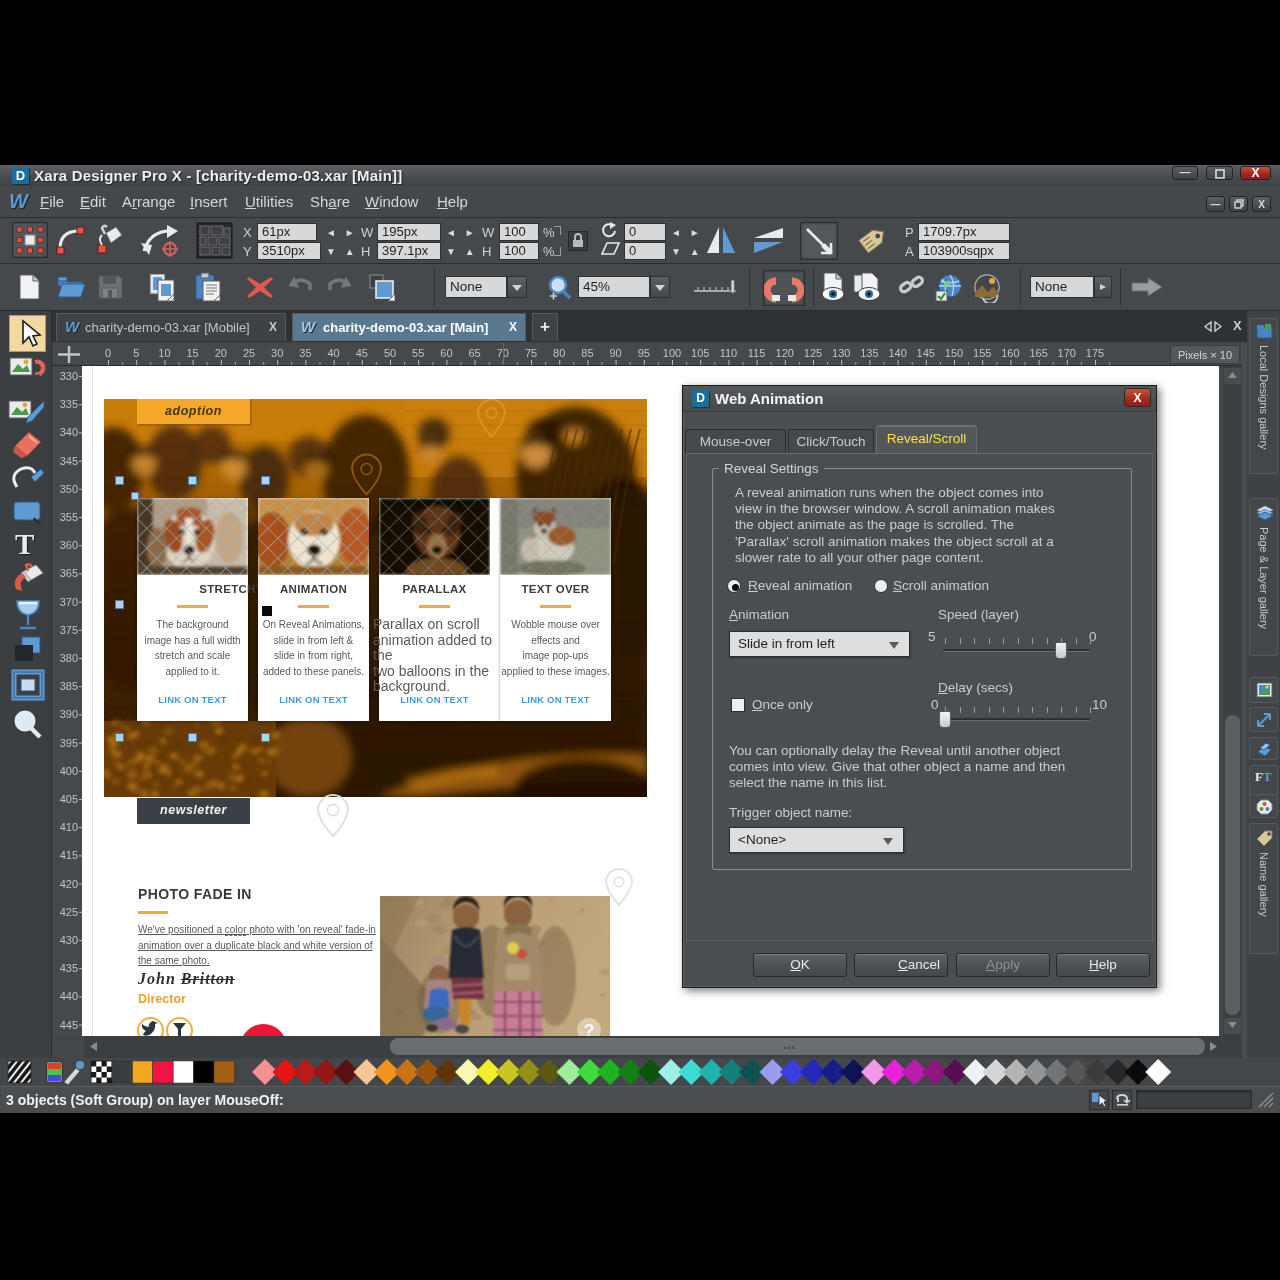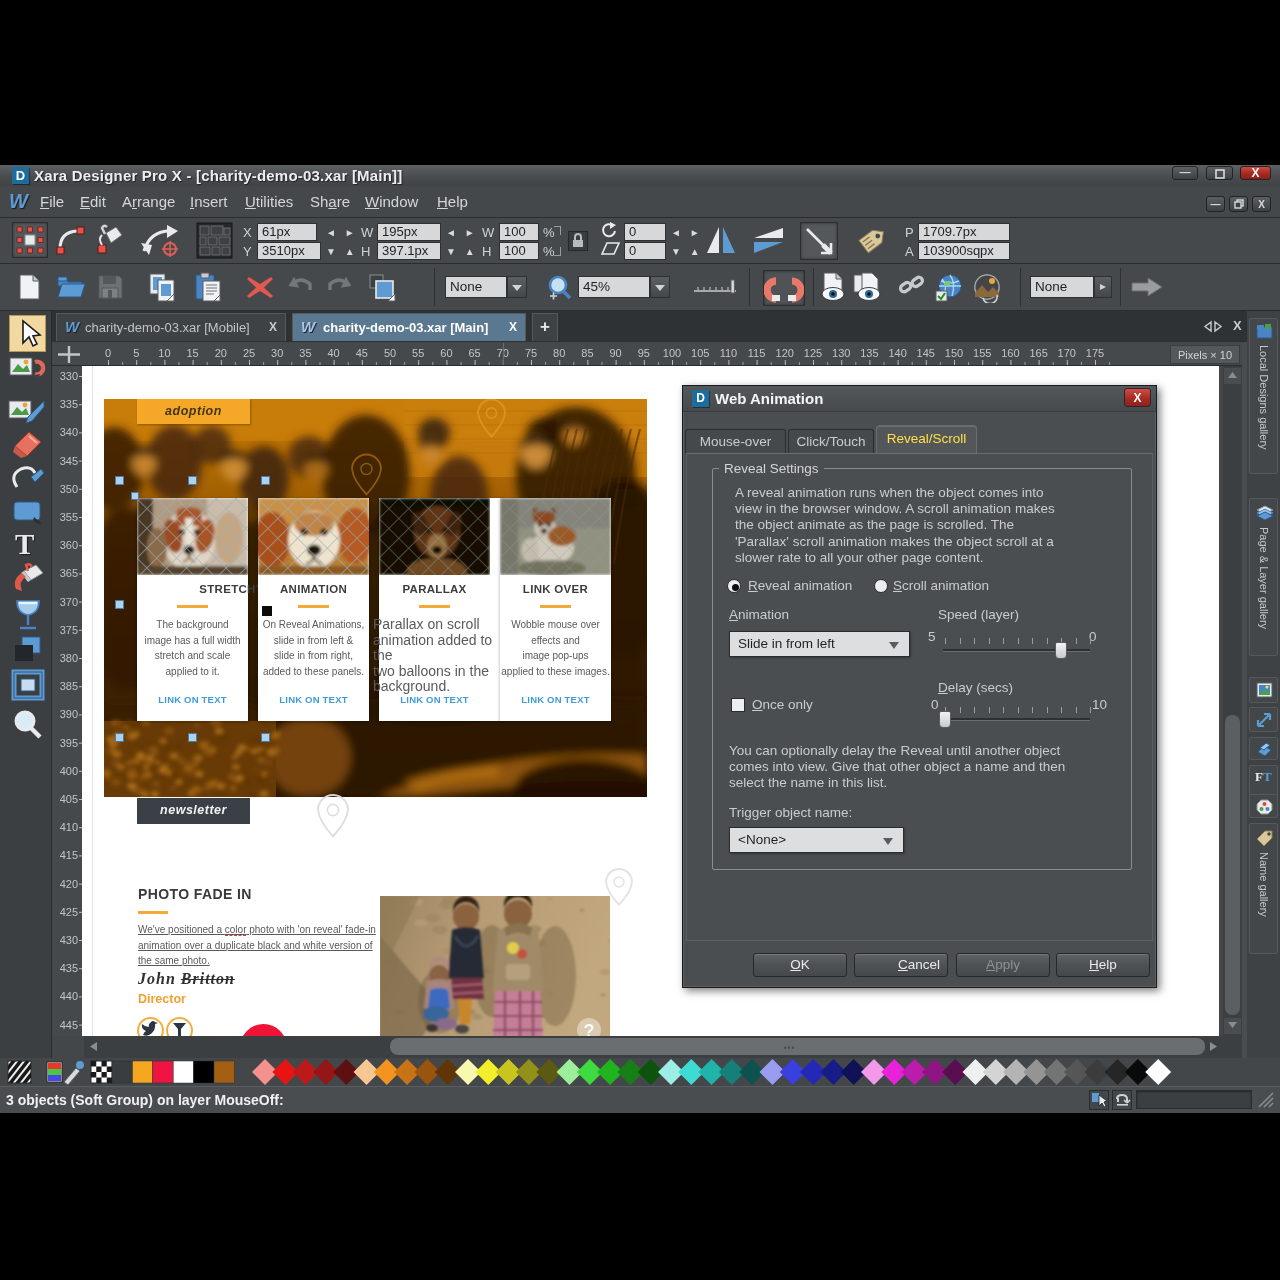--- a/index.html
+++ b/index.html
@@ -855,21 +855,21 @@
 <div style="position:absolute;left:-6px;top:119px;width:123px;text-align:center;font-size:10px;line-height:15.5px;color:#5a5a5a;">On Reveal Animations,<br>slide in from left &amp;<br>slide in from right,<br>added to these panels.</div>
 <div style="position:absolute;left:0;top:196px;width:111px;text-align:center;font-weight:bold;font-size:9.5px;color:#3e9bd6;letter-spacing:0.2px;">LINK ON TEXT</div>
 </div>
       <div style="position:absolute;left:297px;top:132px;width:125px;height:223px;background:#fff;box-shadow:0 1px 3px rgba(0,0,0,0.35);">
 <div style="position:absolute;left:0;top:85px;width:111px;text-align:center;font-weight:bold;font-size:11.5px;color:#3c3c3c;letter-spacing:0.3px;">PARALLAX</div>
 <div style="position:absolute;left:40px;top:107px;width:31px;height:2.5px;background:#f3aa38;"></div>
 <div style="position:absolute;left:-6px;top:119px;width:123px;font-size:14px;line-height:15.5px;color:#5a5a5a;">Parallax on scroll<br>animation added to the<br>two balloons in the<br>background.</div>
 <div style="position:absolute;left:0;top:196px;width:111px;text-align:center;font-weight:bold;font-size:9.5px;color:#3e9bd6;letter-spacing:0.2px;">LINK ON TEXT</div>
 </div>
       <div style="position:absolute;left:418px;top:132px;width:111px;height:223px;background:#fff;box-shadow:0 1px 3px rgba(0,0,0,0.35);">
-<div style="position:absolute;left:0;top:85px;width:111px;text-align:center;font-weight:bold;font-size:11.5px;color:#3c3c3c;letter-spacing:0.3px;">LINK OVER</div>
+<div style="position:absolute;left:0;top:85px;width:111px;text-align:center;font-weight:bold;font-size:11.5px;color:#3c3c3c;letter-spacing:0.3px;">TEXT OVER</div>
 <div style="position:absolute;left:40px;top:107px;width:31px;height:2.5px;background:#f3aa38;"></div>
 <div style="position:absolute;left:-6px;top:119px;width:123px;text-align:center;font-size:10px;line-height:15.5px;color:#5a5a5a;">Wobble mouse over<br>effects and<br>image pop-ups<br>applied to these images.</div>
 <div style="position:absolute;left:0;top:196px;width:111px;text-align:center;font-weight:bold;font-size:9.5px;color:#3e9bd6;letter-spacing:0.2px;">LINK ON TEXT</div>
 </div>
 <div style="position:absolute;left:0;top:132px;width:640px;height:77px;"><svg width="0" height="0">
           <defs>
 <pattern id="fence" width="14" height="14" patternUnits="userSpaceOnUse" patternTransform="rotate(45)">
 <path d="M0 0 H14 M0 0 V14" stroke="#9fb0b4" stroke-width="1.6" fill="none"></path>
 </pattern>
 <pattern id="fenceD" width="14" height="14" patternUnits="userSpaceOnUse" patternTransform="rotate(45)">

